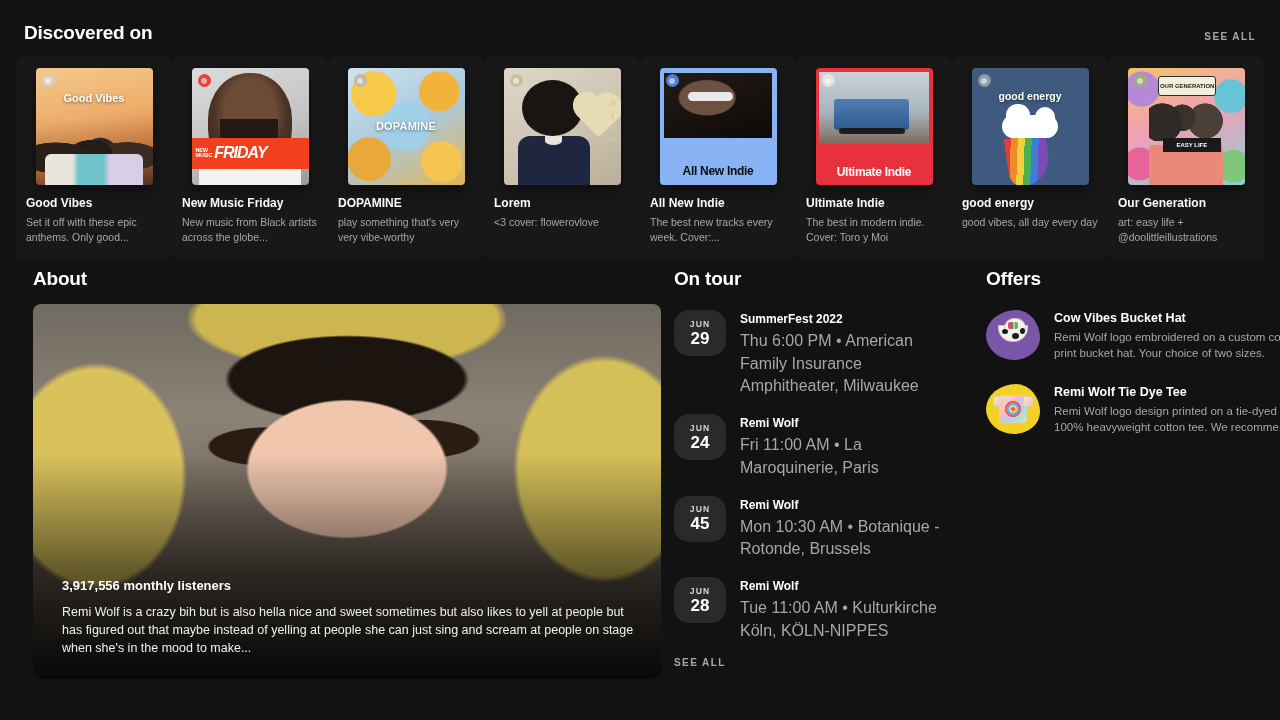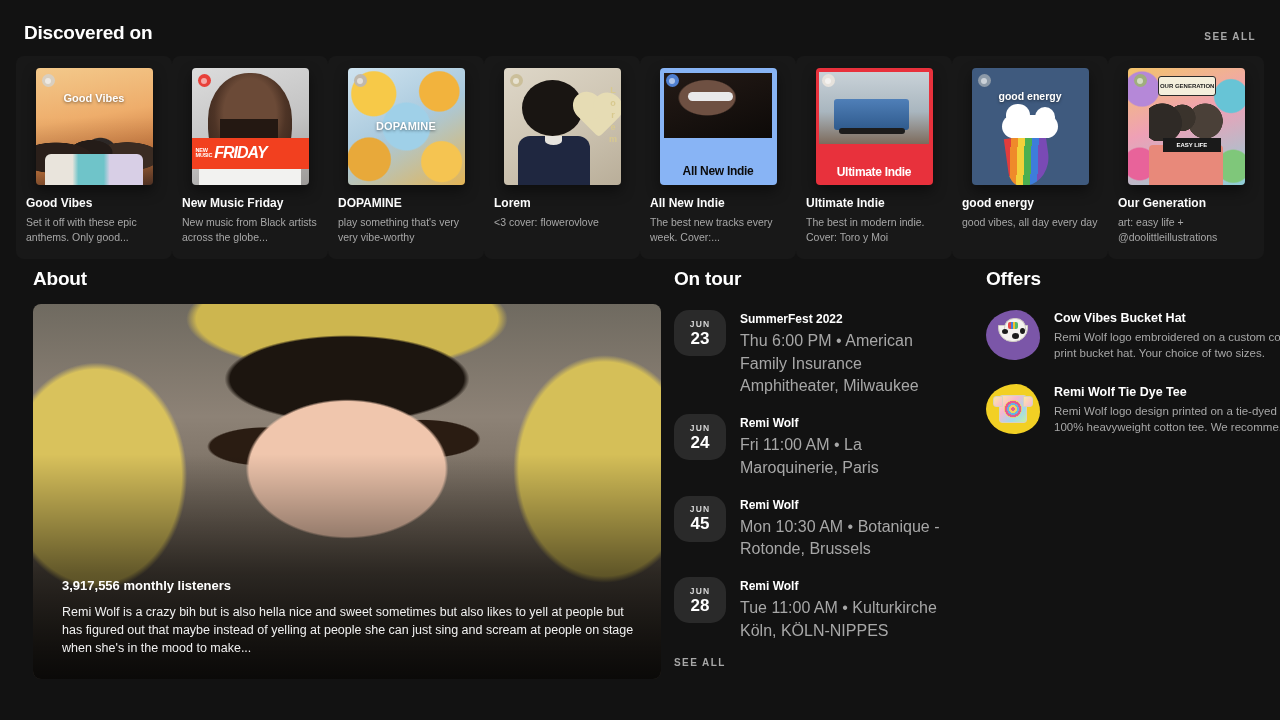--- a/index.html
+++ b/index.html
@@ -616,21 +616,21 @@
         </div>
       </div>
     </section>
 
     <section class="col-tour">
       <div class="sub-title">On tour</div>
 
       <div class="tour-item">
         <div class="date-box">
           <div class="date-mon">JUN</div>
-          <div class="date-day">23</div>
+          <div class="date-day">29</div>
         </div>
         <div class="tour-info">
           <div class="tour-name">SummerFest 2022</div>
           <div class="tour-meta">Thu 6:00 PM • American Family Insurance Amphitheater, Milwaukee</div>
         </div>
       </div>
 
       <div class="tour-item">
         <div class="date-box">
           <div class="date-mon">JUN</div>

